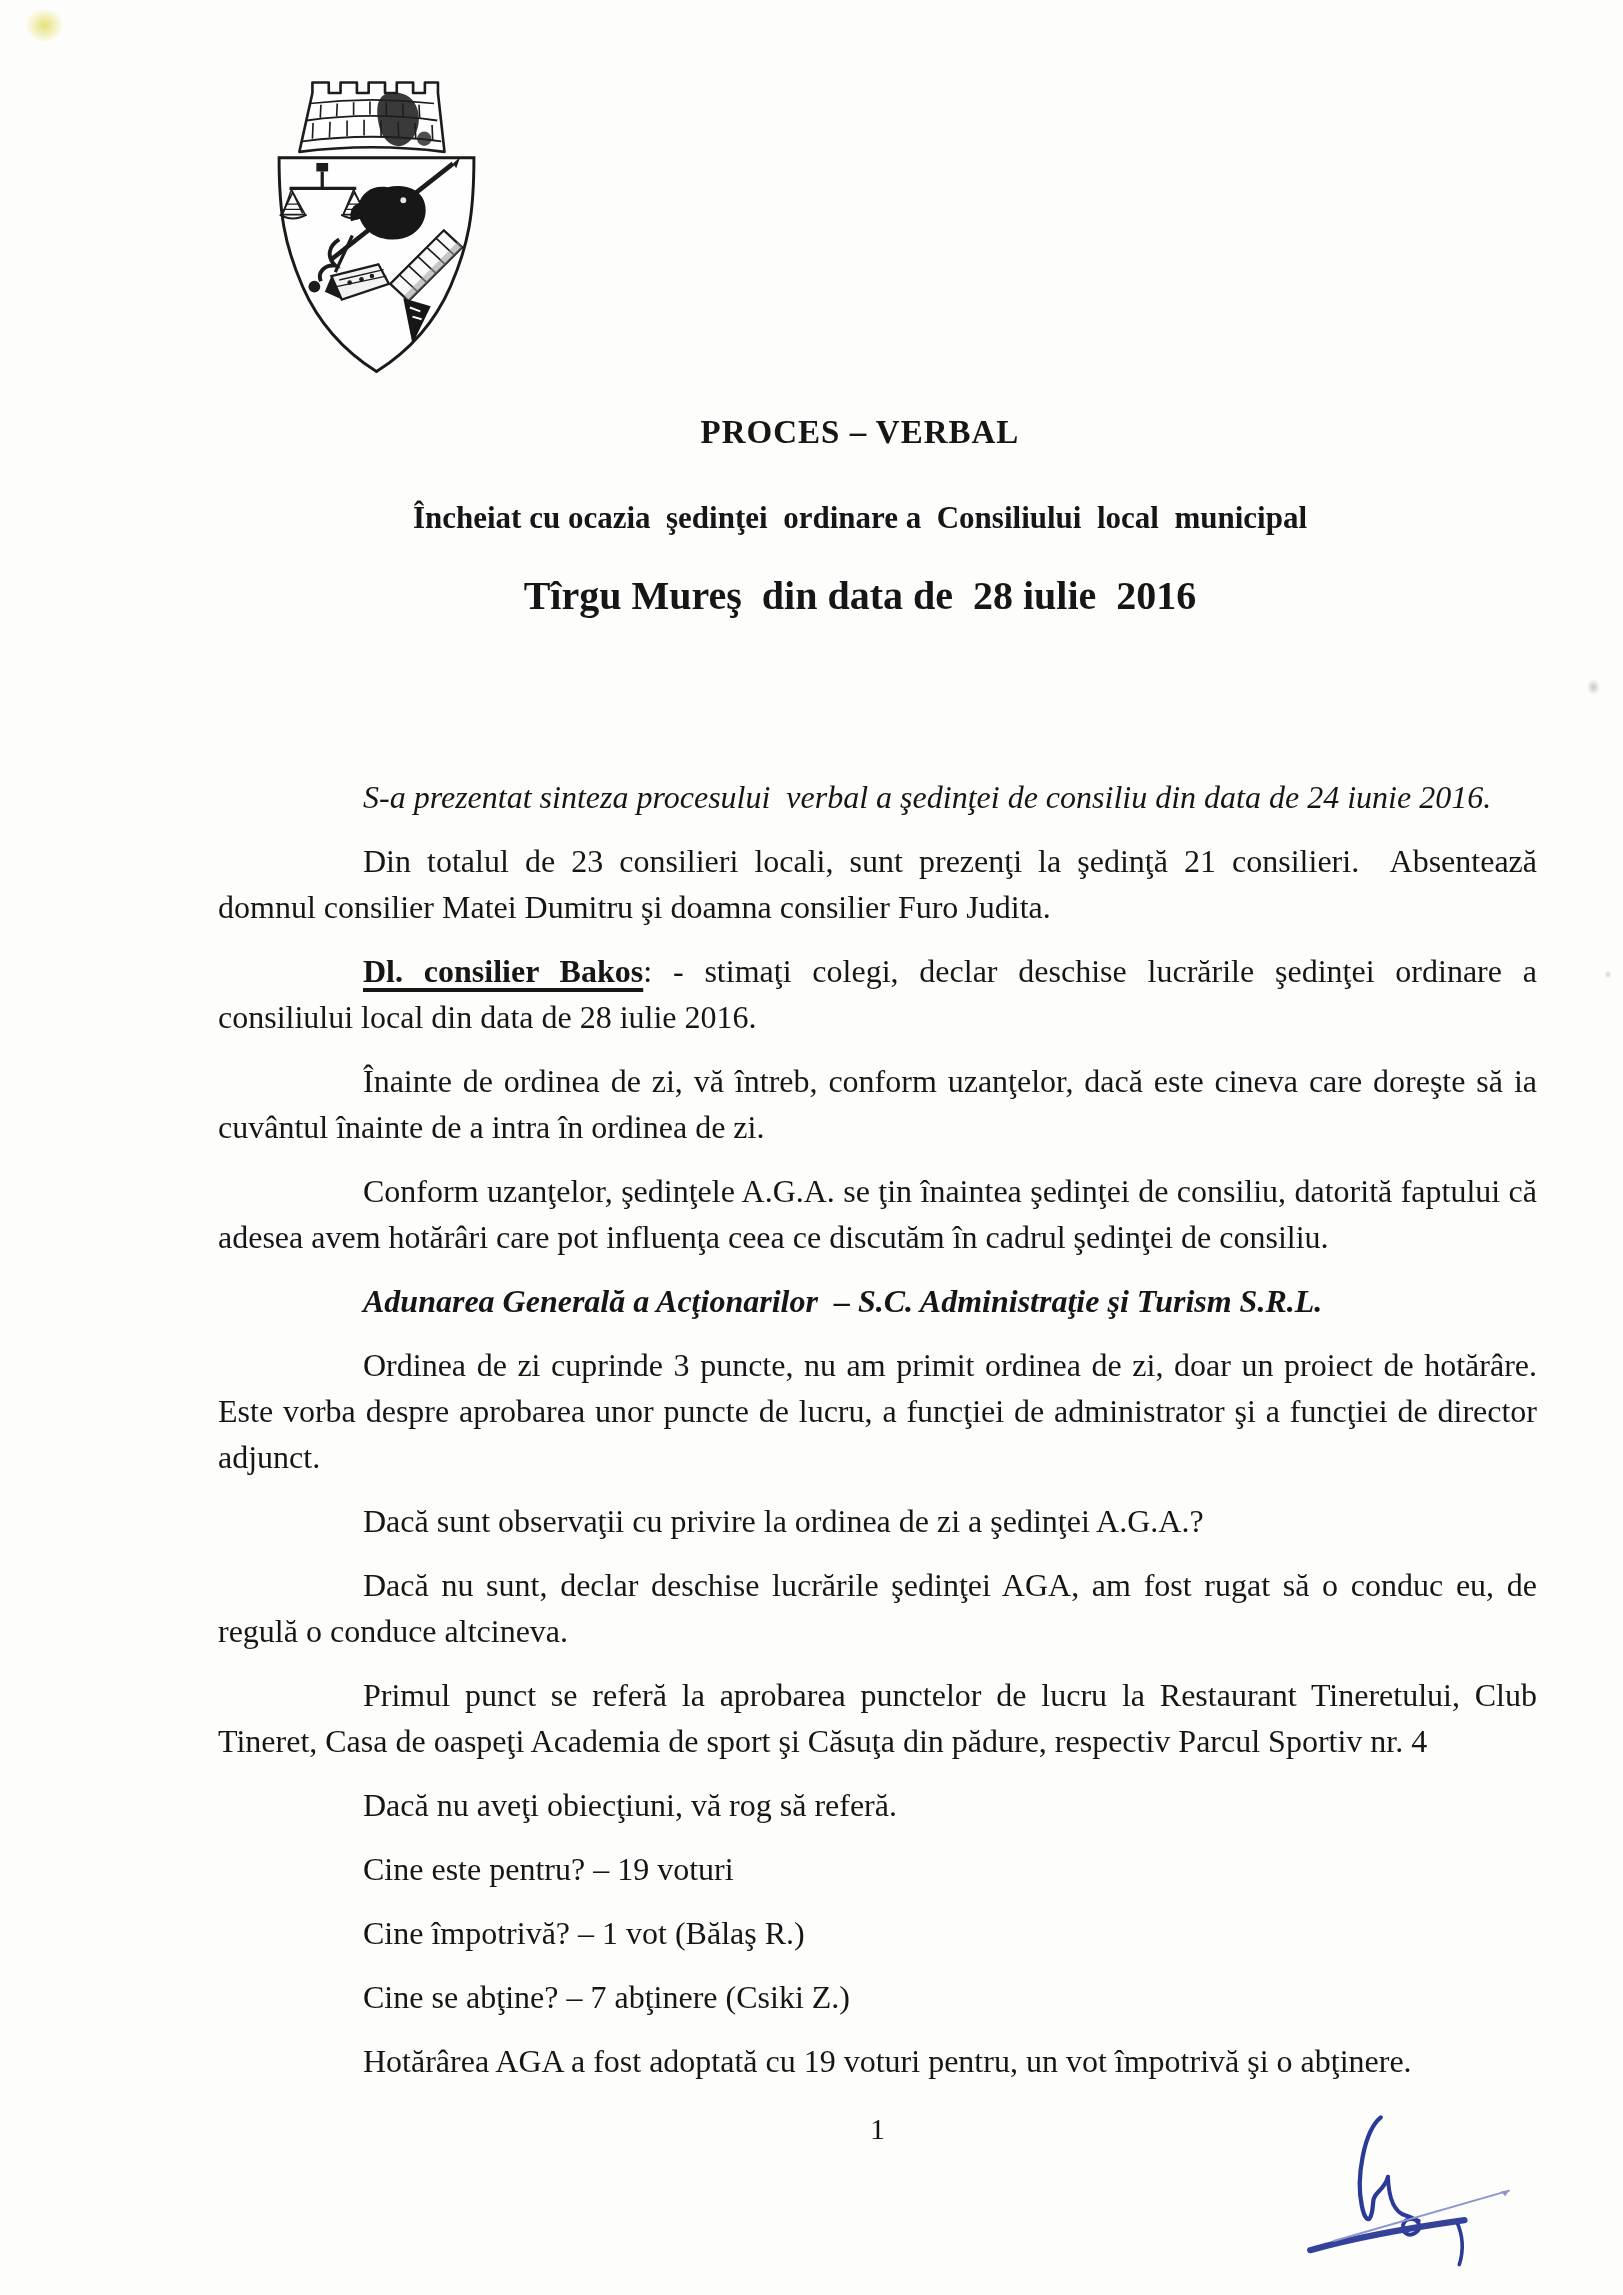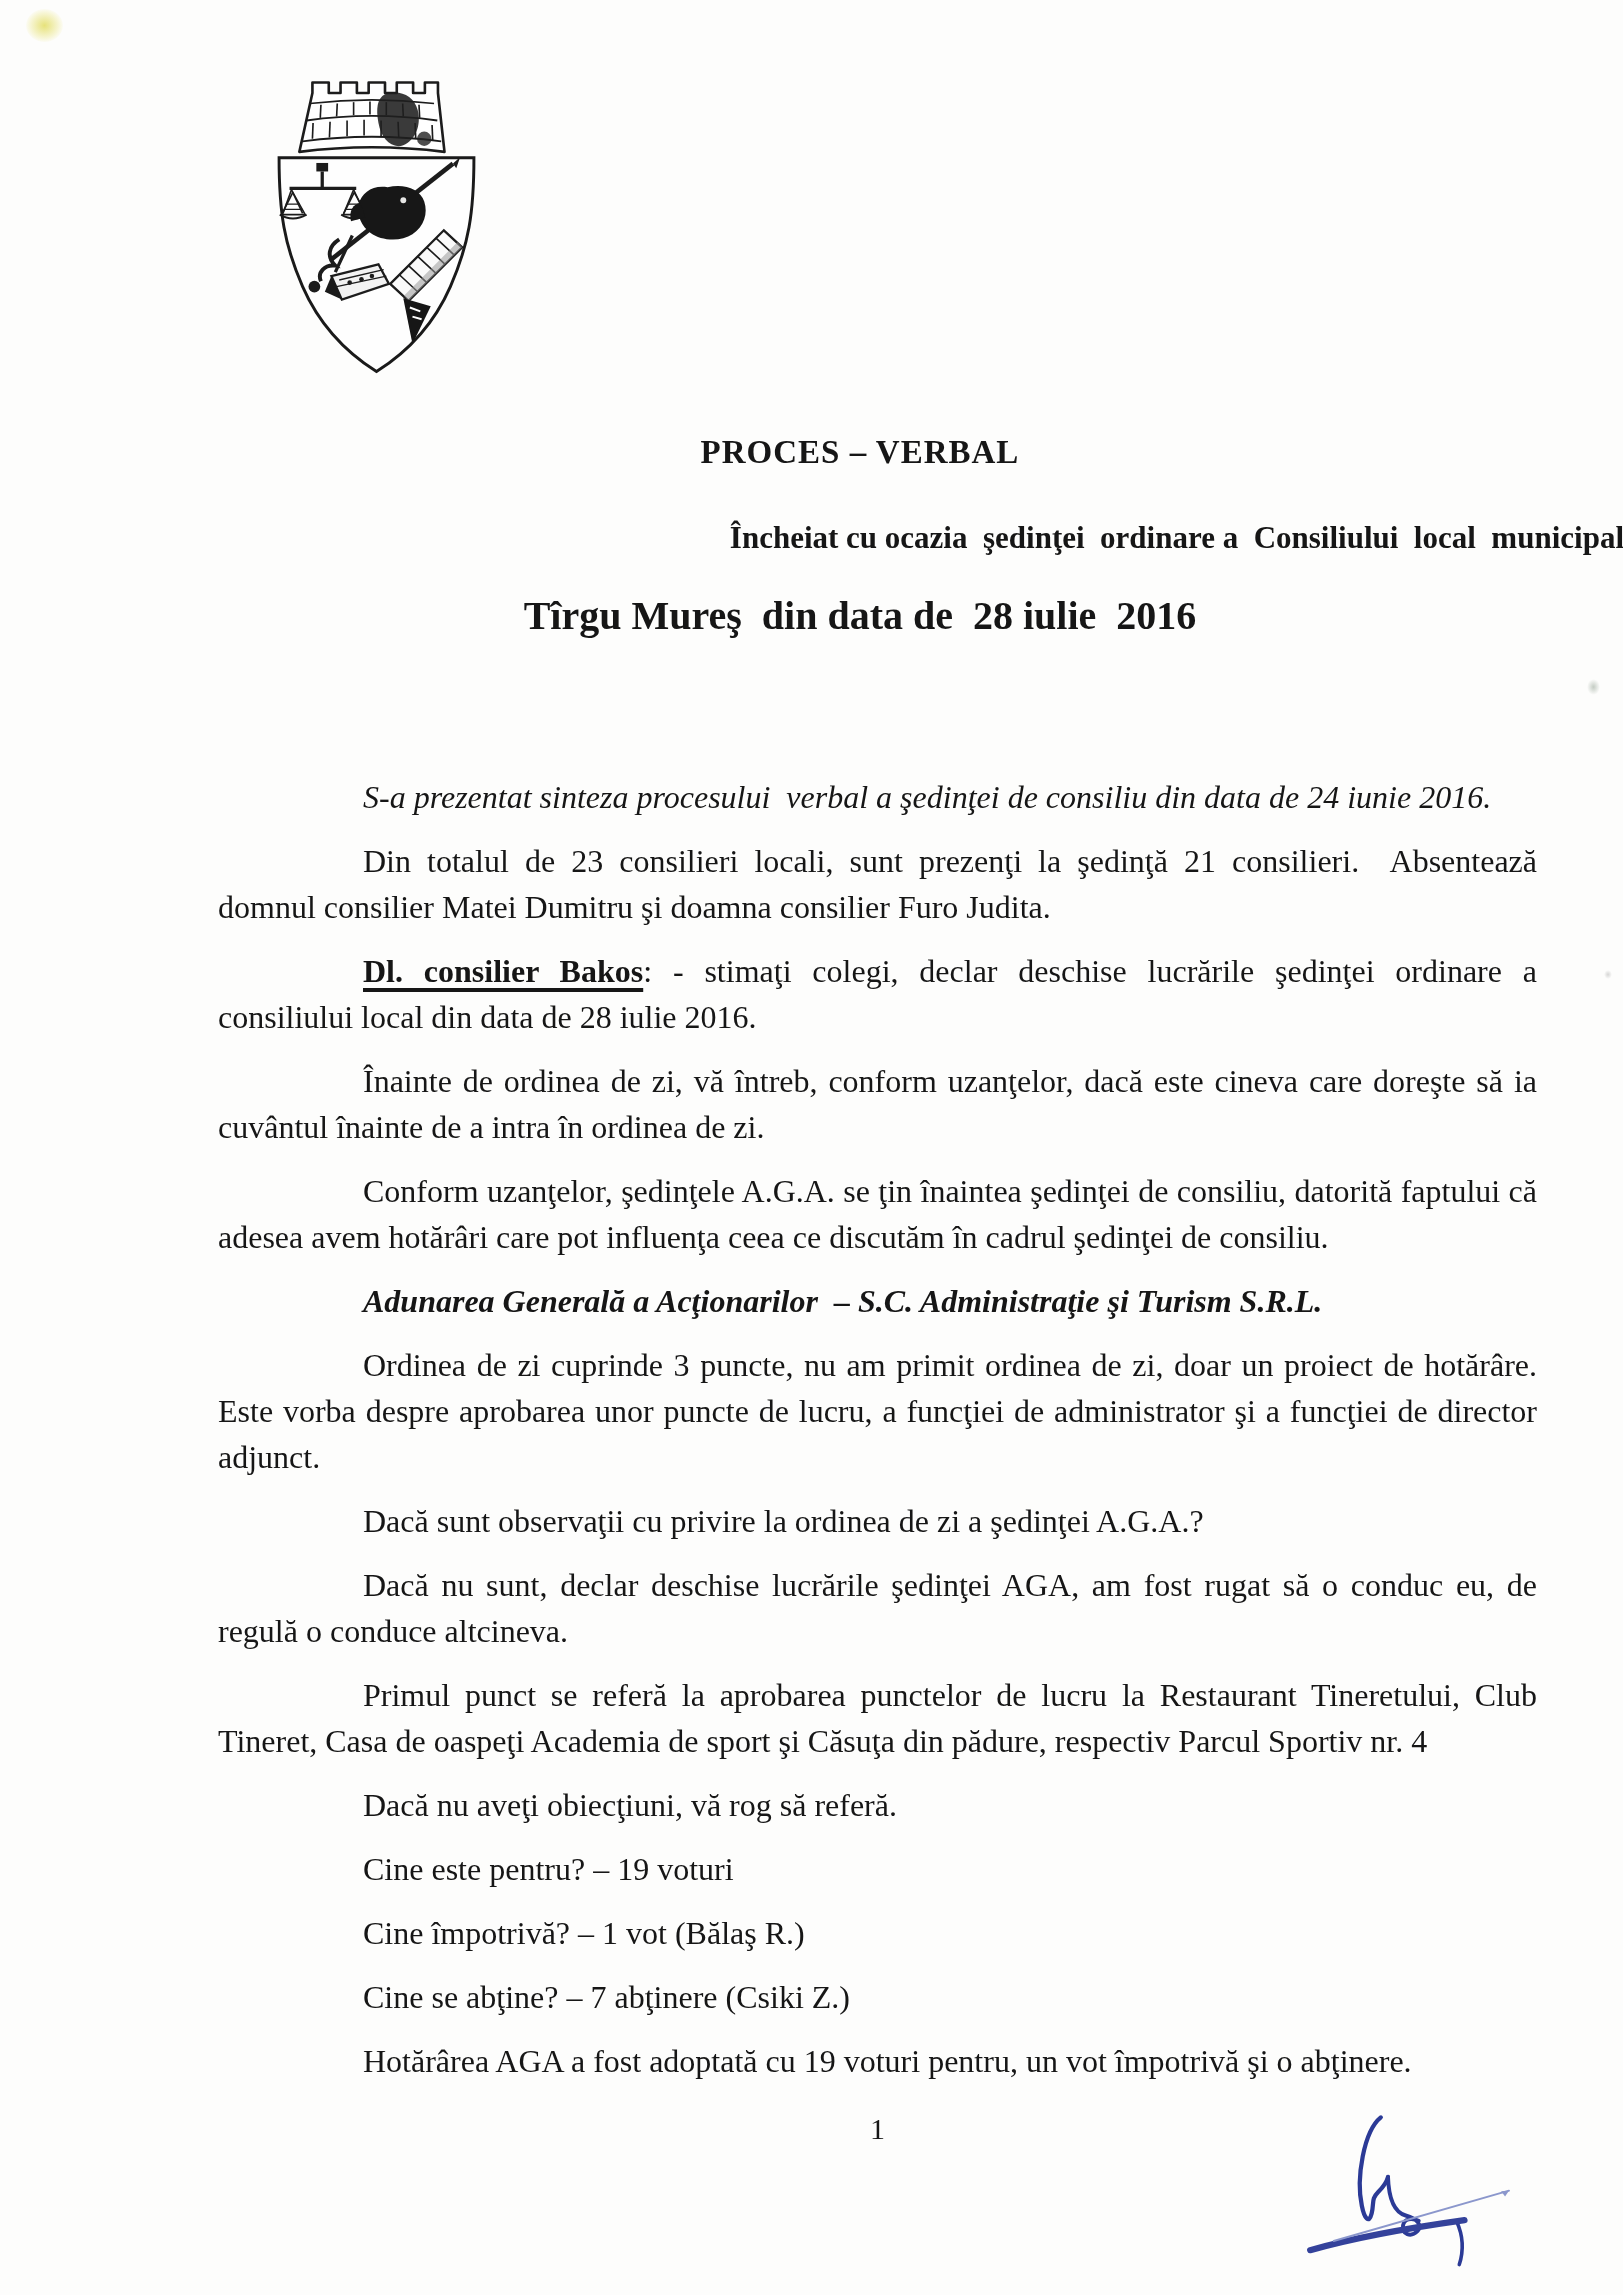--- a/index.html
+++ b/index.html
@@ -16,23 +16,23 @@
     position:absolute;left:26px;top:9.2px;width:37px;height:33px;border-radius:50%;
     background:radial-gradient(ellipse at center,rgba(225,219,90,.8),rgba(235,230,130,.3) 55%,rgba(255,255,255,0) 75%);
   }
   .speck1{position:absolute;left:1587px;top:679px;width:13px;height:15.7px;border-radius:50%;
     background:radial-gradient(rgba(110,130,110,.4),rgba(255,255,255,0) 70%);}
   .speck2{position:absolute;left:1604px;top:970px;width:7.9px;height:9.2px;border-radius:50%;
     background:radial-gradient(rgba(140,140,140,.35),rgba(255,255,255,0) 70%);}
   
   .coa{position:absolute;left:275px;top:76px;width:203px;height:306px;}
   
-  .hdr{position:absolute;left:96px;right:0;text-align:center;font-weight:bold;white-space:pre;margin-top:20px;}
+  .hdr{position:absolute;left:96px;right:0;text-align:center;font-weight:bold;white-space:pre;}
   .hdr-title{top:414px;font-size:33px;letter-spacing:1px;}
-  .hdr-sub1{top:500px;font-size:31px;text-align:right;}
+  .hdr-sub1{top:500px;font-size:31px;}
   .hdr-sub2{top:572px;font-size:40px;}
   
   .doc-body{
     position:absolute;left:200px;top:756px;width:1355px;
     font-size:32px;line-height:46px;text-align:justify;
   }
   .doc-body p{margin:18px;text-indent:145px;white-space:pre-wrap;}
   .p-italic{font-style:italic;}
   .aga-heading{font-weight:bold;font-style:italic;}
   .speaker{

